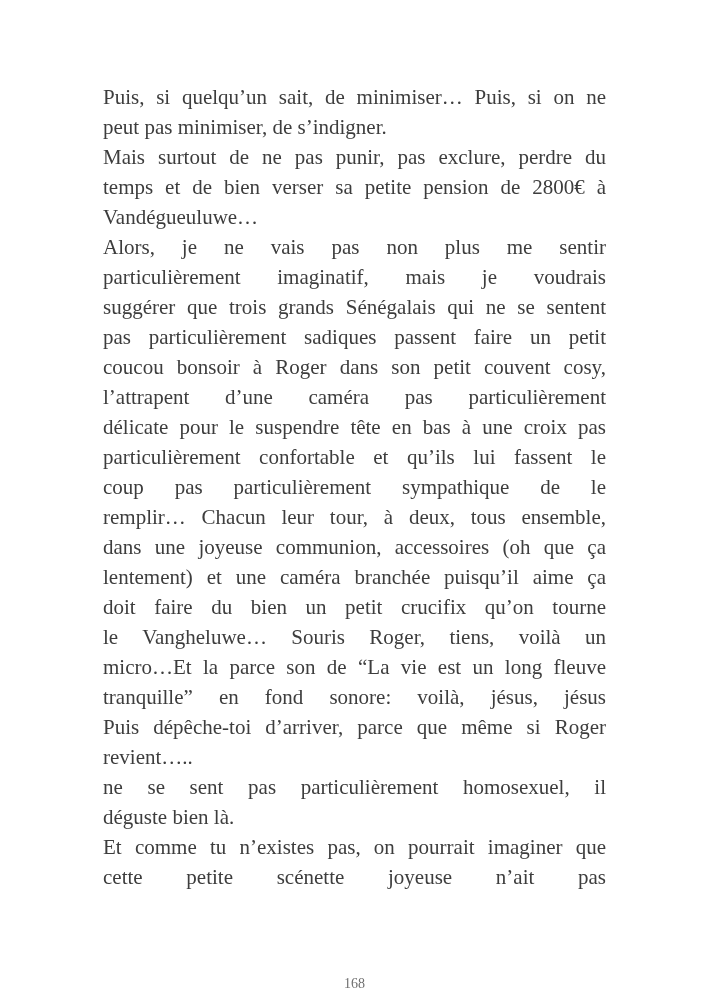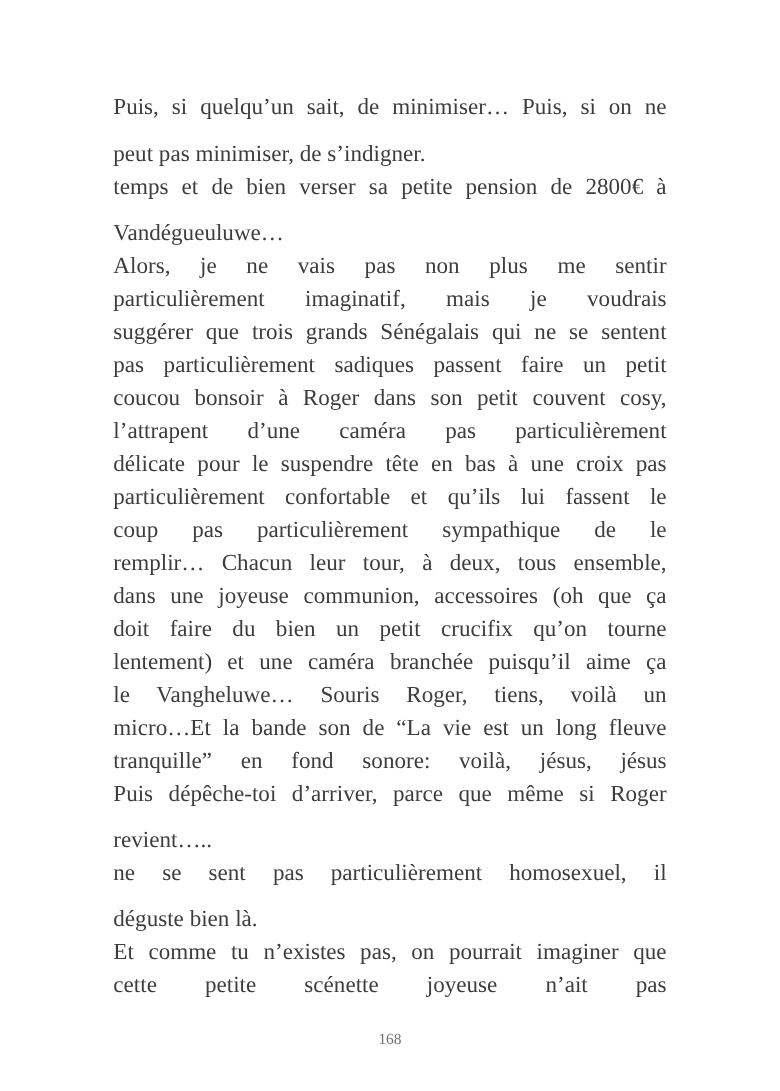--- a/index.html
+++ b/index.html
@@ -30,57 +30,57 @@
     color: #3d3d3d;
     font-size: 21px;
     line-height: 30px;
   }
   .text-line {
     text-align: justify;
     text-align-last: justify;
   }
   .text-line.end {
     text-align-last: left;
-    margin-top: 12px;
   }
   .page-number {
     position: absolute;
-    top: 938px;
+    top: 976px;
     left: 0;
     width: 709px;
     text-align: center;
     font-size: 14px;
     line-height: 16px;
     color: #6f6f6f;
   }
 </style>
 </head>
 <body>
 
 <div class="page">
   <div class="text-block">
       <div class="text-line">Puis, si quelqu’un sait, de minimiser… Puis, si on ne</div>
       <div class="text-line end">peut pas minimiser, de s’indigner.</div>
+      <div class="text-line">Mais surtout de ne pas punir, pas exclure, perdre du</div>
       <div class="text-line">temps et de bien verser sa petite pension de 2800€ à</div>
       <div class="text-line end">Vandégueuluwe…</div>
       <div class="text-line">Alors, je ne vais pas non plus me sentir</div>
       <div class="text-line">particulièrement imaginatif, mais je voudrais</div>
       <div class="text-line">suggérer que trois grands Sénégalais qui ne se sentent</div>
       <div class="text-line">pas particulièrement sadiques passent faire un petit</div>
       <div class="text-line">coucou bonsoir à Roger dans son petit couvent cosy,</div>
       <div class="text-line">l’attrapent d’une caméra pas particulièrement</div>
       <div class="text-line">délicate pour le suspendre tête en bas à une croix pas</div>
       <div class="text-line">particulièrement confortable et qu’ils lui fassent le</div>
       <div class="text-line">coup pas particulièrement sympathique de le</div>
       <div class="text-line">remplir… Chacun leur tour, à deux, tous ensemble,</div>
       <div class="text-line">dans une joyeuse communion, accessoires (oh que ça</div>
+      <div class="text-line">lentement) et une caméra branchée puisqu’il aime ça</div>
       <div class="text-line">doit faire du bien un petit crucifix qu’on tourne</div>
-      <div class="text-line">lentement) et une caméra branchée puisqu’il aime ça</div>
       <div class="text-line">le Vangheluwe… Souris Roger, tiens, voilà un</div>
-      <div class="text-line">micro…Et la bande son de “La vie est un long fleuve</div>
+      <div class="text-line">micro…Et la parce son de “La vie est un long fleuve</div>
       <div class="text-line">tranquille” en fond sonore: voilà, jésus, jésus</div>
       <div class="text-line">Puis dépêche-toi d’arriver, parce que même si Roger</div>
       <div class="text-line end">revient…..</div>
       <div class="text-line">ne se sent pas particulièrement homosexuel, il</div>
       <div class="text-line end">déguste bien là.</div>
       <div class="text-line">Et comme tu n’existes pas, on pourrait imaginer que</div>
       <div class="text-line">cette petite scénette joyeuse n’ait pas</div>
     </div>
   <div class="page-number">168</div>
 </div>

